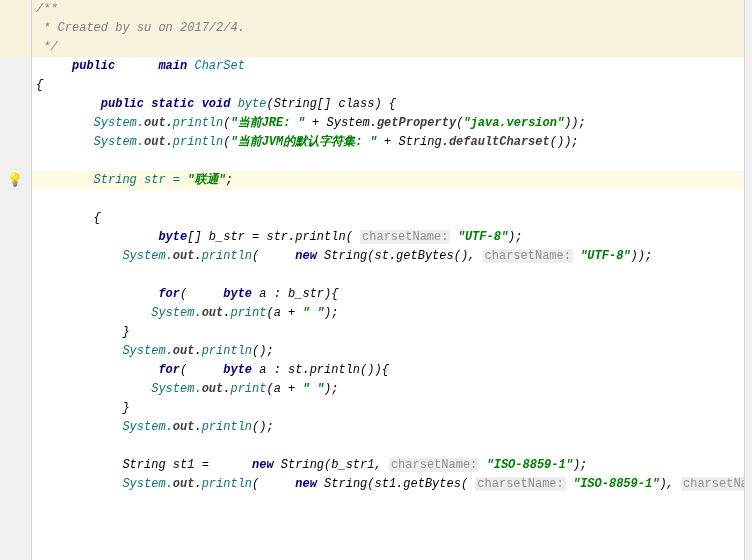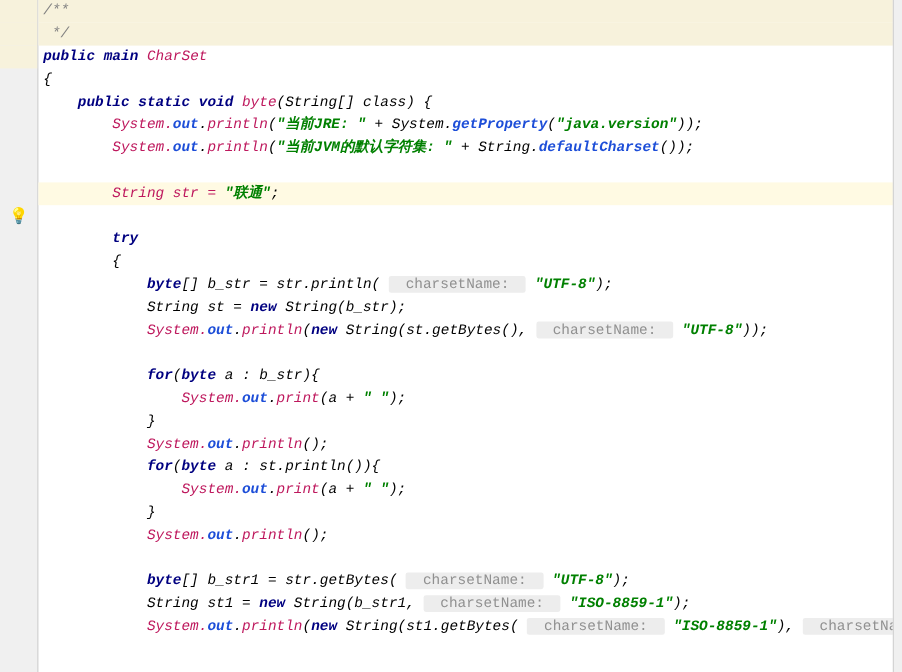--- a/index.html
+++ b/index.html
@@ -52,25 +52,25 @@
   }
   .hl-gutter {
     background: #f7f2dc;
   }
   .bulb {
     color: #e8a33d;
     font-size: 13px;
     font-style: normal;
   }
   .c-comment { color: #808080; }
-  .c-keyword { color: #000080; font-weight: bold; }
-  .c-ident { color: #be185d; }
-  .c-purple { color: #1d4ed8; font-weight: bold; }
+  .c-keyword { color: #000080; font-weight: bold; margin-left: 36px; }
+  .c-ident { color: #0f766e; }
+  .c-purple { color: #404040; font-weight: bold; }
   .c-string { color: #008000; font-weight: bold; }
-  .c-hint { color: #909090; background: #ededed; font-style: normal; padding: 0 14px; border-radius: 2px; }
+  .c-hint { color: #909090; background: #ededed; font-style: normal; padding: 0 2px; border-radius: 2px; }
   .c-plain { color: #000000; }
   .right-border {
     position: absolute;
     right: 0;
     top: 0;
     width: 8px;
     height: 100%;
     background: #f0f0f0;
     border-left: 1px solid #d4d4d4;
   }
@@ -106,43 +106,41 @@
     <div class="gutter-line"></div>
     <div class="gutter-line"></div>
     <div class="gutter-line"></div>
     <div class="gutter-line"></div>
     <div class="gutter-line"></div>
     <div class="gutter-line"></div>
   </div>
 
   <div class="code-area">
     <div class="line hl-doc"><span class="c-comment">/**</span></div>
+    <div class="line hl-doc"><span class="c-comment"> * Created by su on 2017/2/4.</span></div>
     <div class="line hl-doc"><span class="c-comment"> */</span></div>
     <div class="line"><span class="c-keyword">public </span><span class="c-keyword">main </span><span class="c-ident">CharSet</span></div>
     <div class="line"><span class="c-plain">{</span></div>
     <div class="line">    <span class="c-keyword">public static void </span><span class="c-ident">byte</span><span class="c-plain">(String[] class) {</span></div>
     <div class="line">        <span class="c-ident">System.</span><span class="c-purple">out</span><span class="c-plain">.</span><span class="c-ident">println</span><span class="c-plain">(</span><span class="c-string">"当前JRE: "</span><span class="c-plain"> + System.</span><span class="c-purple">getProperty</span><span class="c-plain">(</span><span class="c-string">"java.version"</span><span class="c-plain">));</span></div>
     <div class="line">        <span class="c-ident">System.</span><span class="c-purple">out</span><span class="c-plain">.</span><span class="c-ident">println</span><span class="c-plain">(</span><span class="c-string">"当前JVM的默认字符集: "</span><span class="c-plain"> + String.</span><span class="c-purple">defaultCharset</span><span class="c-plain">());</span></div>
     <div class="line"></div>
     <div class="line hl-cur">        <span class="c-ident">String str = </span><span class="c-string">"联通"</span><span class="c-plain">;</span></div>
     <div class="line"></div>
-    <div class="line">        <span class="c-keyword">try</span></div>
     <div class="line">        <span class="c-plain">{</span></div>
     <div class="line">            <span class="c-keyword">byte</span><span class="c-plain">[] b_str = str.println( </span><span class="c-hint">charsetName:</span><span class="c-plain"> </span><span class="c-string">"UTF-8"</span><span class="c-plain">);</span></div>
-    <div class="line">            <span class="c-plain">String st = </span><span class="c-keyword">new</span><span class="c-plain"> String(b_str);</span></div>
     <div class="line">            <span class="c-ident">System.</span><span class="c-purple">out</span><span class="c-plain">.</span><span class="c-ident">println</span><span class="c-plain">(</span><span class="c-keyword">new</span><span class="c-plain"> String(st.getBytes(), </span><span class="c-hint">charsetName:</span><span class="c-plain"> </span><span class="c-string">"UTF-8"</span><span class="c-plain">));</span></div>
     <div class="line"></div>
     <div class="line">            <span class="c-keyword">for</span><span class="c-plain">(</span><span class="c-keyword">byte</span><span class="c-plain"> a : b_str){</span></div>
     <div class="line">                <span class="c-ident">System.</span><span class="c-purple">out</span><span class="c-plain">.</span><span class="c-ident">print</span><span class="c-plain">(a + </span><span class="c-string">" "</span><span class="c-plain">);</span></div>
     <div class="line">            <span class="c-plain">}</span></div>
     <div class="line">            <span class="c-ident">System.</span><span class="c-purple">out</span><span class="c-plain">.</span><span class="c-ident">println</span><span class="c-plain">();</span></div>
     <div class="line">            <span class="c-keyword">for</span><span class="c-plain">(</span><span class="c-keyword">byte</span><span class="c-plain"> a : st.println()){</span></div>
     <div class="line">                <span class="c-ident">System.</span><span class="c-purple">out</span><span class="c-plain">.</span><span class="c-ident">print</span><span class="c-plain">(a + </span><span class="c-string">" "</span><span class="c-plain">);</span></div>
     <div class="line">            <span class="c-plain">}</span></div>
     <div class="line">            <span class="c-ident">System.</span><span class="c-purple">out</span><span class="c-plain">.</span><span class="c-ident">println</span><span class="c-plain">();</span></div>
     <div class="line"></div>
-    <div class="line">            <span class="c-keyword">byte</span><span class="c-plain">[] b_str1 = str.getBytes( </span><span class="c-hint">charsetName:</span><span class="c-plain"> </span><span class="c-string">"UTF-8"</span><span class="c-plain">);</span></div>
     <div class="line">            <span class="c-plain">String st1 = </span><span class="c-keyword">new</span><span class="c-plain"> String(b_str1, </span><span class="c-hint">charsetName:</span><span class="c-plain"> </span><span class="c-string">"ISO-8859-1"</span><span class="c-plain">);</span></div>
     <div class="line">            <span class="c-ident">System.</span><span class="c-purple">out</span><span class="c-plain">.</span><span class="c-ident">println</span><span class="c-plain">(</span><span class="c-keyword">new</span><span class="c-plain"> String(st1.getBytes( </span><span class="c-hint">charsetName:</span><span class="c-plain"> </span><span class="c-string">"ISO-8859-1"</span><span class="c-plain">), </span><span class="c-hint">charsetName:</span><span class="c-plain"> </span><span class="c-string">"UTF-8"</span></div>
   </div>
 
   <div class="right-border"></div>
 </div>
 
 </body></html>

